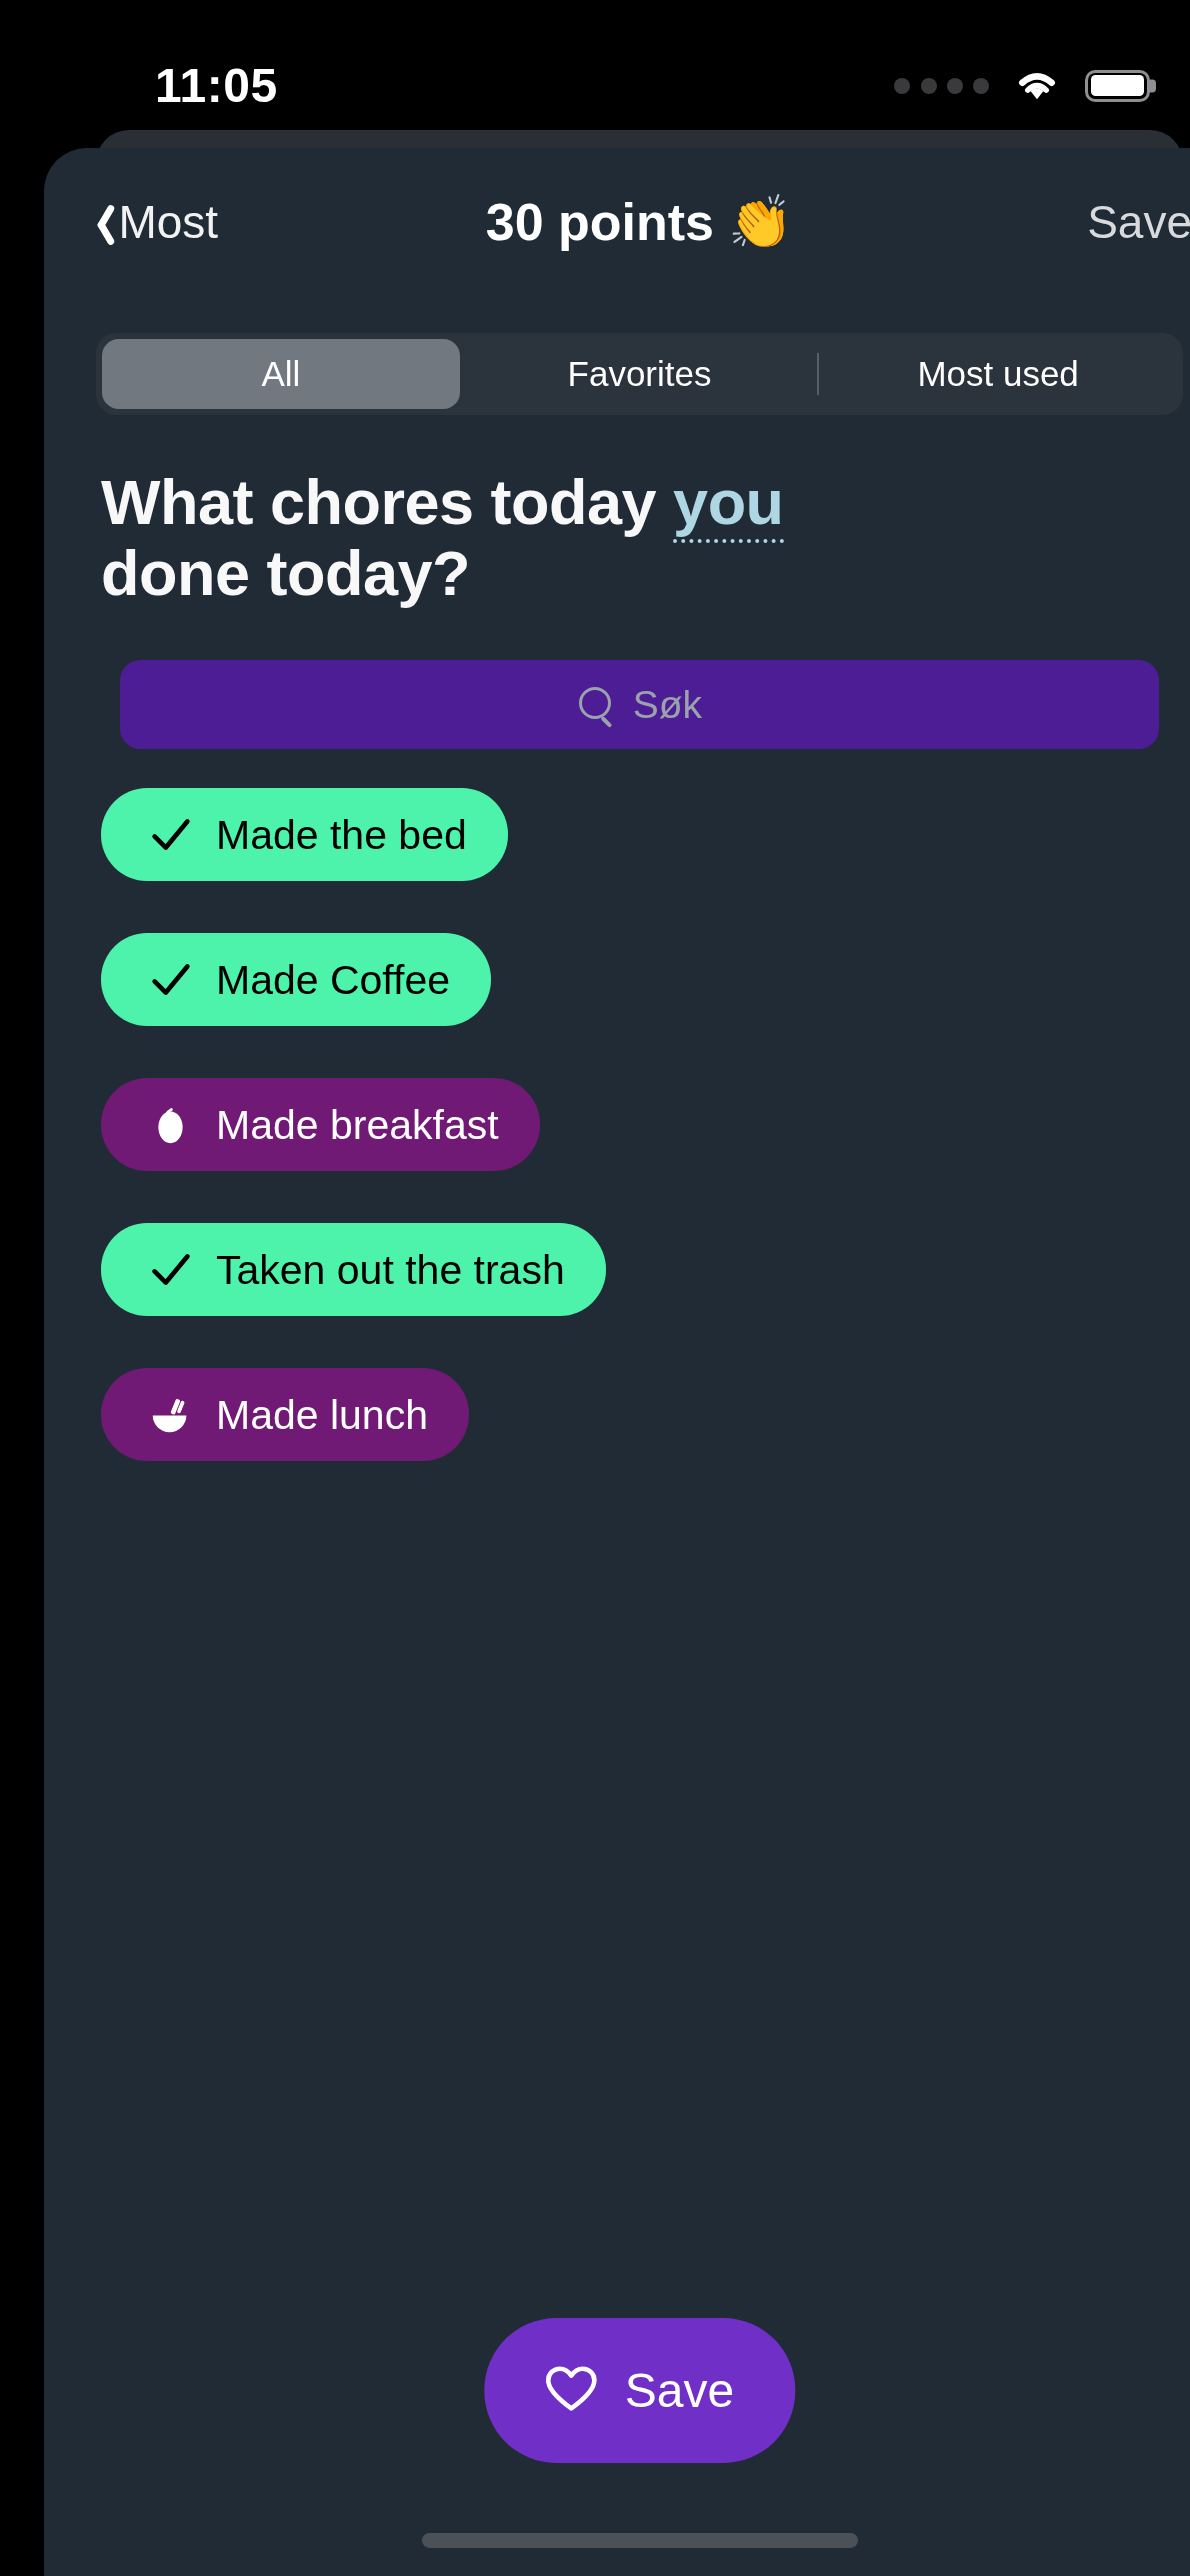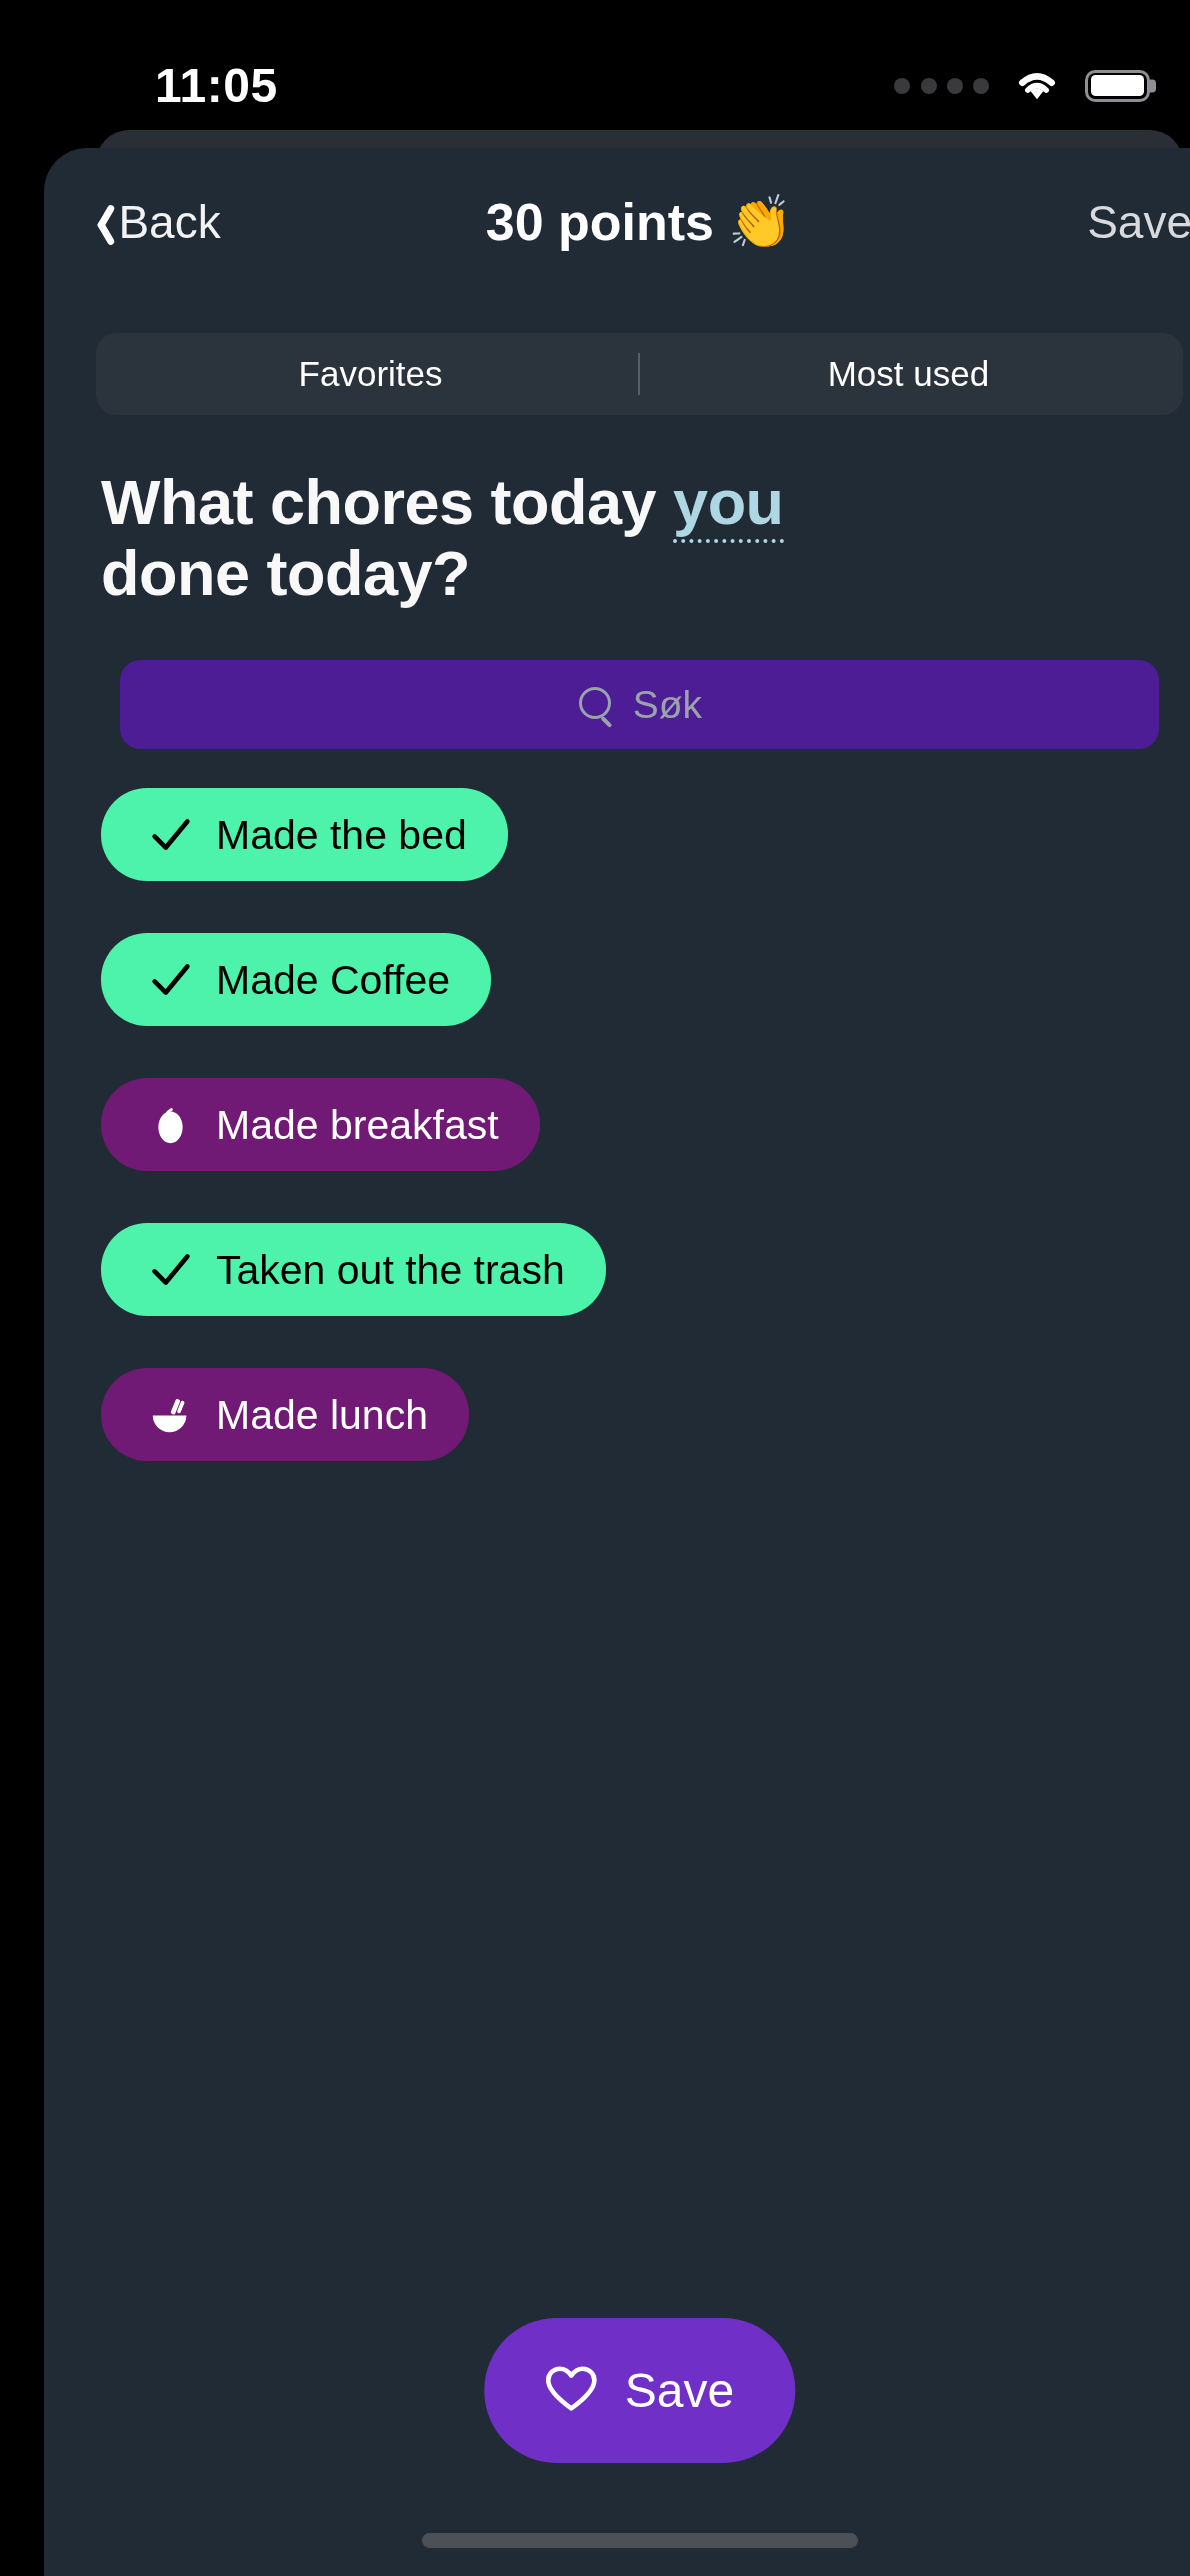--- a/index.html
+++ b/index.html
@@ -220,27 +220,30 @@
     </div>
   </div>
 
   <div class="sheet-back"></div>
 
   <div class="sheet">
 
     <div class="navbar">
       <div class="nav-back">
         <span class="chev"></span>
-        <span>Back</span>
+        <span>Most</span>
       </div>
       <div class="nav-title">30 points 👏</div>
       <div class="nav-save">Save</div>
     </div>
 
     <div class="segwrap">
+      <div class="seg active">
+        <span>All</span>
+      </div>
       <div class="seg">
         <span>Favorites</span>
         <span class="seg-div"></span>
       </div>
       <div class="seg">
         <span>Most used</span>
       </div>
     </div>
 
     <div class="heading">

